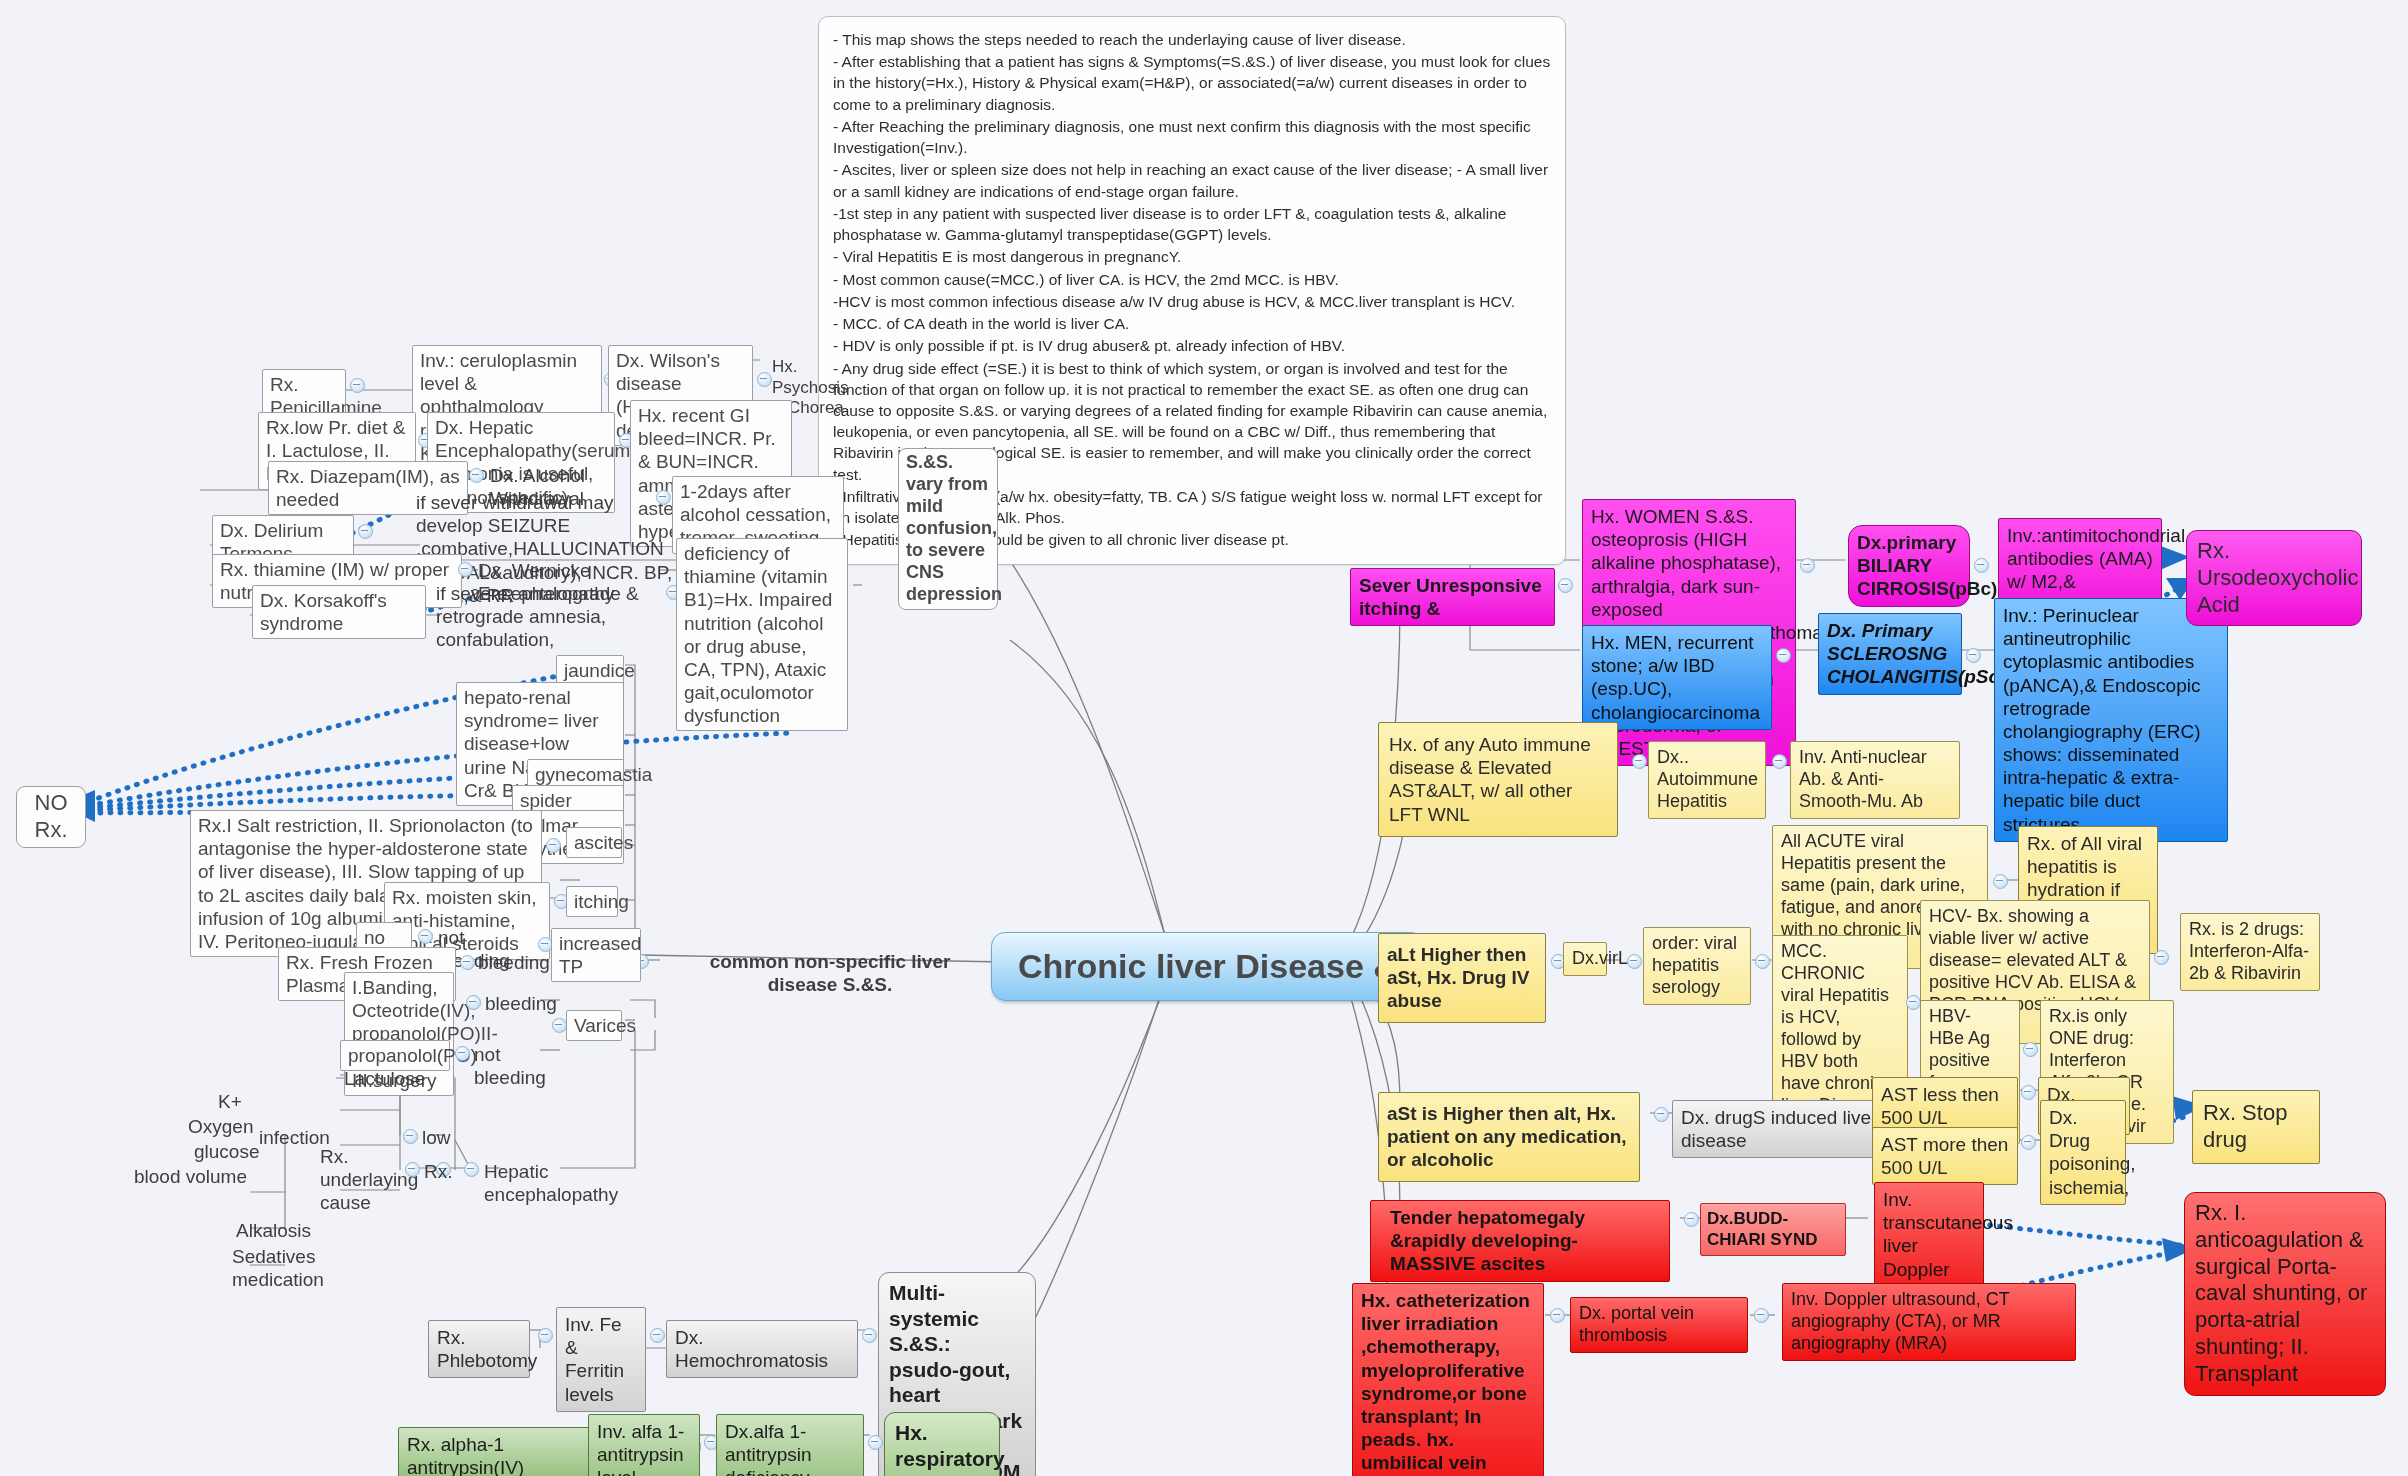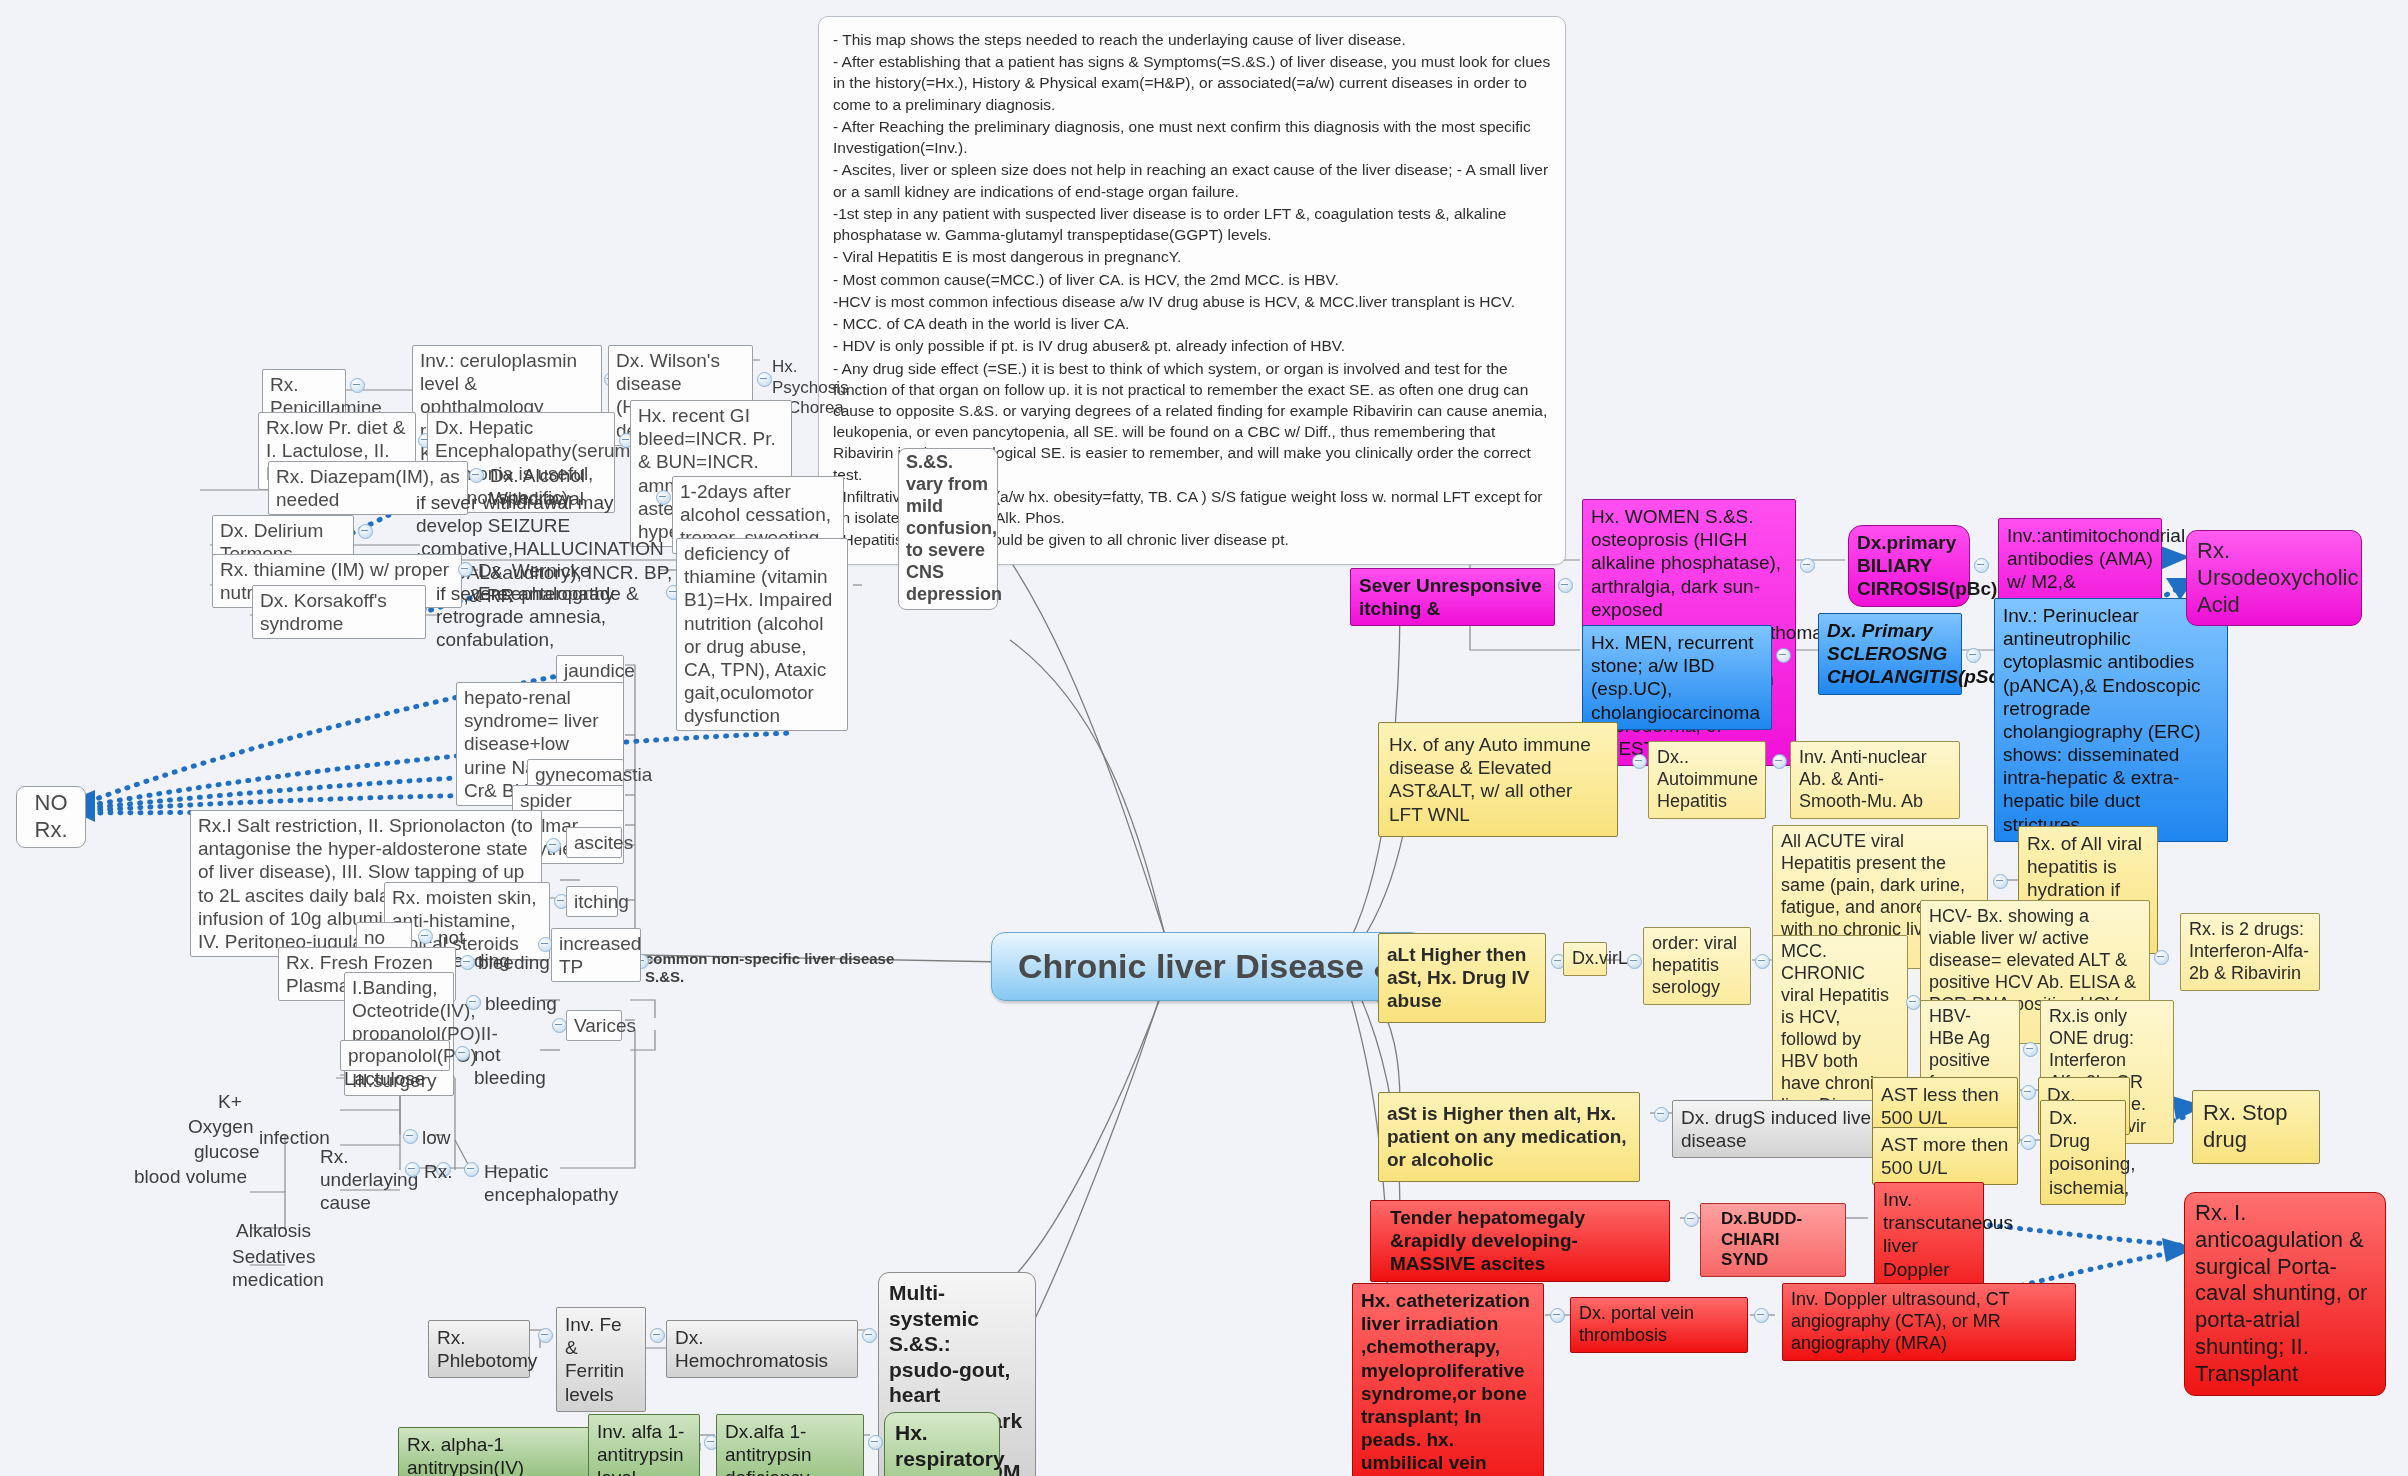--- a/index.html
+++ b/index.html
@@ -12,21 +12,21 @@
   .bare{background:transparent;border:none;padding:2px 4px;font-size:19px;color:#3e3e3e;}
   .rounded{border-radius:9px;}
 
   .yellow{background:linear-gradient(180deg,#fdf3b8 0%,#f9e27d 100%);border:1px solid #8a7f3d;color:#2b2b2b;padding:5px 8px;font-size:19px;border-radius:2px;}
   .yellow-lite{background:linear-gradient(180deg,#fdf7cf 0%,#fbeb9f 100%);border:1px solid #9a9050;color:#2b2b2b;padding:5px 8px;font-size:18px;border-radius:2px;}
   .magenta{background:linear-gradient(180deg,#ff4ff0 0%,#f010d8 100%);border:1px solid #9d0b8e;color:#1a1a1a;padding:5px 8px;font-size:19px;border-radius:2px;}
   .magenta-r{background:linear-gradient(180deg,#ff5cf0 0%,#ef0fd6 100%);border:1px solid #9d0b8e;color:#2b2b2b;padding:7px 10px;font-size:22px;border-radius:11px;}
   .blue{background:linear-gradient(180deg,#7fc4ff 0%,#1e86f0 100%);border:1px solid #0a5ba8;color:#101010;padding:5px 8px;font-size:19px;border-radius:2px;}
   .red{background:linear-gradient(180deg,#ff6a6a 0%,#f01010 100%);border:1px solid #a80808;color:#141414;padding:5px 8px;font-size:19px;border-radius:2px;}
   .red-r{background:linear-gradient(180deg,#ff7070 0%,#ef1414 100%);border:1px solid #a80808;color:#171717;padding:7px 10px;font-size:22px;border-radius:11px;}
-  .red-lite{background:linear-gradient(180deg,#ffa0a0 0%,#f86767 100%);border:1px solid #b03030;color:#151515;padding:5px 20px;font-size:18px;border-radius:2px;}
+  .red-lite{background:linear-gradient(180deg,#ffa0a0 0%,#f86767 100%);border:1px solid #b03030;color:#151515;padding:5px 6px;font-size:18px;border-radius:2px;}
   .grey{background:linear-gradient(180deg,#f4f4f4 0%,#d2d2d2 100%);border:1px solid #8d8d8d;color:#2f2f2f;padding:5px 8px;font-size:19px;border-radius:2px;}
   .grey-r{background:linear-gradient(180deg,#f6f6f6 0%,#cfcfcf 100%);border:1px solid #8d8d8d;color:#222;padding:7px 10px;font-size:21px;border-radius:11px;font-weight:bold;}
   .green{background:linear-gradient(180deg,#cfe4c2 0%,#8fbd78 100%);border:1px solid #537a41;color:#1d1d1d;padding:5px 8px;font-size:19px;border-radius:2px;}
   .green-r{background:linear-gradient(180deg,#d6e9c9 0%,#93c07c 100%);border:1px solid #537a41;color:#1d1d1d;padding:7px 10px;font-size:21px;border-radius:11px;font-weight:bold;}
 
   .bold{font-weight:bold;}
   .ital{font-style:italic;}
 
   .center-node{position:absolute;background:linear-gradient(180deg,#eaf6ff 0%,#86c8f3 100%);
     border:1px solid #6aa8cf;border-radius:14px;color:#4a4a4a;font-size:34px;font-weight:bold;
@@ -252,21 +252,21 @@
   <div class="node plain" style="left:212px;top:554px;width:250px;">Rx. thiamine (IM) w/ proper nutrition</div>
   <div class="bullet" style="left:458px;top:562px;"></div>
   <div class="node bare" style="left:474px;top:557px;width:188px;">Dx. Wernicke Encephalopathy</div>
   <div class="node plain" style="left:252px;top:585px;width:174px;">Dx. Korsakoff's syndrome</div>
   <div class="node bare" style="left:432px;top:580px;width:230px;">if severe, anterograde &amp; retrograde amnesia, confabulation,</div>
   <div class="bullet" style="left:666px;top:585px;"></div>
   <div class="node plain" style="left:676px;top:538px;width:172px;">deficiency of thiamine (vitamin B1)=Hx. Impaired nutrition (alcohol or drug abuse, CA, TPN), Ataxic gait,oculomotor dysfunction</div>
 
   <div class="node plain rounded" style="left:16px;top:786px;width:70px;font-size:22px;text-align:center;">NO Rx.</div>
 
-  <div class="node bare bold" style="left:641px;top:948px;width:300px;font-size:15px;">common non-specific liver disease S.&amp;S.</div>
+  <div class="node bare bold" style="left:680px;top:948px;width:300px;font-size:19px;text-align:center;">common non-specific liver disease S.&amp;S.</div>
   <div class="bullet" style="left:634px;top:954px;"></div>
 
   <div class="node plain" style="left:556px;top:655px;width:68px;">jaundice</div>
   <div class="node plain" style="left:456px;top:682px;width:168px;">hepato-renal syndrome= liver disease+low urine Na + high Cr&amp; BUN</div>
   <div class="node plain" style="left:527px;top:759px;width:97px;">gynecomastia</div>
   <div class="node plain" style="left:512px;top:785px;width:112px;">spider angiomata</div>
   <div class="node plain" style="left:512px;top:810px;width:112px;">palmar erythema</div>
 
   <div class="node plain" style="left:190px;top:810px;width:352px;">Rx.I Salt restriction, II. Sprionolacton (to antagonise the hyper-aldosterone state of liver disease), III. Slow tapping of up to 2L ascites daily balanced with infusion of 10g albumin per liter tapped,  IV. Peritoneo-jugular shunt</div>
   <div class="bullet" style="left:546px;top:838px;"></div>

